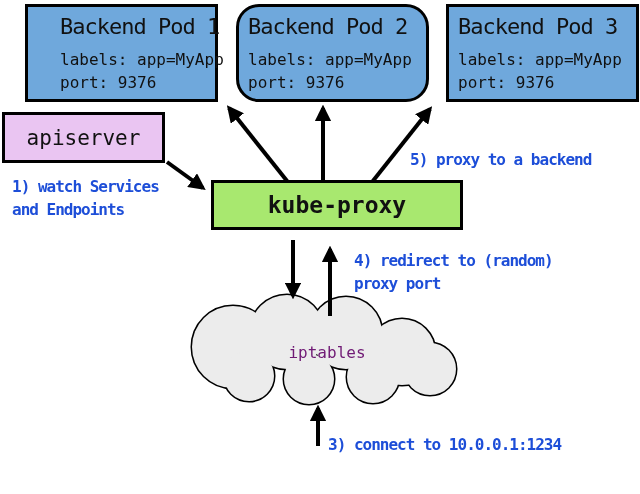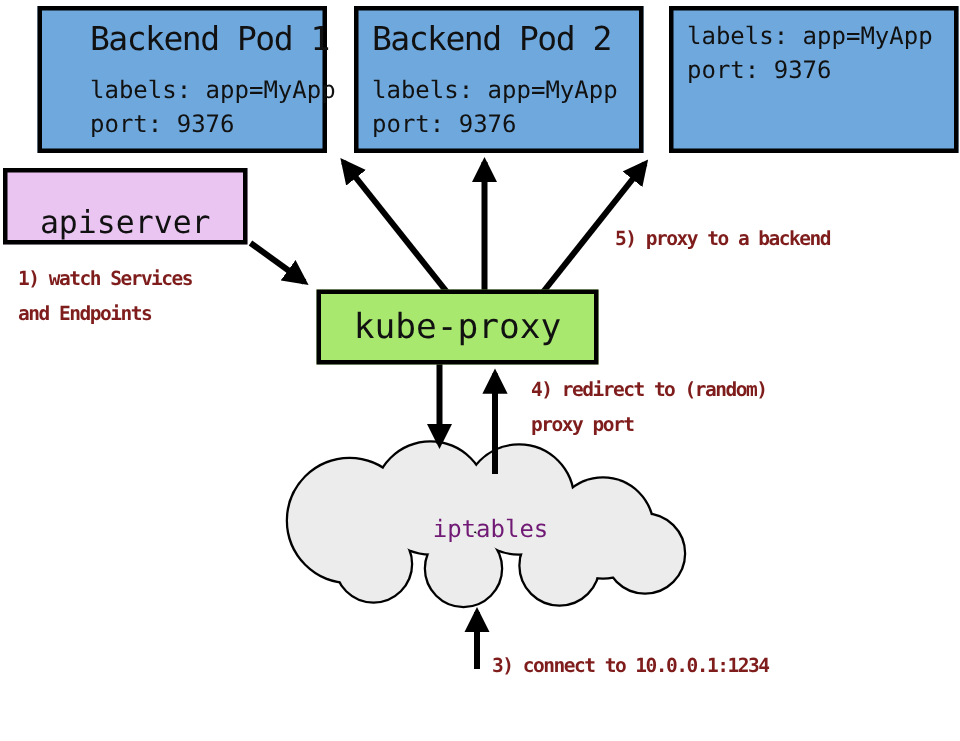--- a/index.html
+++ b/index.html
@@ -46,60 +46,60 @@
     letter-spacing: -1px;
     margin: 2px 0 9px 0;
     white-space: nowrap;
   }
   .pod-line {
     font-size: 16px;
     line-height: 23px;
     white-space: nowrap;
   }
   #pod-1 { left: 25px; padding-left: 32px; }
-  #pod-2 { left: 236px; }
+  #pod-2 { left: 236px; border-radius: 23px; }
   #pod-3 { left: 446px; }
 
   #apiserver-box {
     left: 2px; top: 112px;
     width: 163px; height: 51px;
     background: var(--apiserver_fill, #EAC5F2);
     font-size: 21px;
-    display: flex; align-items: flex-end; justify-content: center;
+    display: flex; align-items: center; justify-content: center;
   }
   #kube-proxy-box {
-    left: 211px; top: 193px;
-    width: 188px; height: 50px;
+    left: 211px; top: 180px;
+    width: 252px; height: 50px;
     background: var(--kube_proxy_fill, #A8E86F);
     font-size: 23px;
-    display: flex; align-items: center; justify-content: center;
+    display: flex; align-items: center; justify-content: center; font-weight: bold;
   }
   #client-box {
     left: 222px; top: 443px;
     width: 194px; height: 49px;
     background: var(--client_fill, #EFC884);
     font-size: 23px;
     display: flex; align-items: center; justify-content: center;
   }
   #iptables-label {
     position: absolute;
     z-index: 3;
     left: 262px; top: 343px;
     width: 130px;
     text-align: center;
     font-size: 16px;
     color: #701a75;
   }
   .annotation {
     position: absolute;
     z-index: 3;
-    font-size: 13px;
+    font-size: 16px;
     font-weight: bold;
     line-height: 23px;
-    color: #7f1d1d;
+    color: #1d4ed8;
     white-space: pre-line;
     letter-spacing: -1px;
   }
   #annotation-step1 { left: 12px;  top: 175px; }
   #annotation-step2 { left: 66px;  top: 247px; }
   #annotation-step3 { left: 328px; top: 413px; margin-top: 20px; }
   #annotation-step4 { left: 354px; top: 249px; }
   #annotation-step5 { left: 410px; top: 148px; }
 </style>
 </head>
@@ -142,20 +142,21 @@
     <div class="pod-title">Backend Pod 1</div>
     <div class="pod-line">labels: app=MyApp</div>
     <div class="pod-line">port: 9376</div>
   </div>
   <div class="node pod" id="pod-2">
     <div class="pod-title">Backend Pod 2</div>
     <div class="pod-line">labels: app=MyApp</div>
     <div class="pod-line">port: 9376</div>
   </div>
   <div class="node pod" id="pod-3">
+    <div class="pod-title">Backend Pod 3</div>
     <div class="pod-line">labels: app=MyApp</div>
     <div class="pod-line">port: 9376</div>
   </div>
 
   <div class="node" id="apiserver-box">
     <span>apiserver</span>
   </div>
   <div class="node" id="kube-proxy-box">
     <span>kube-proxy</span>
   </div>

